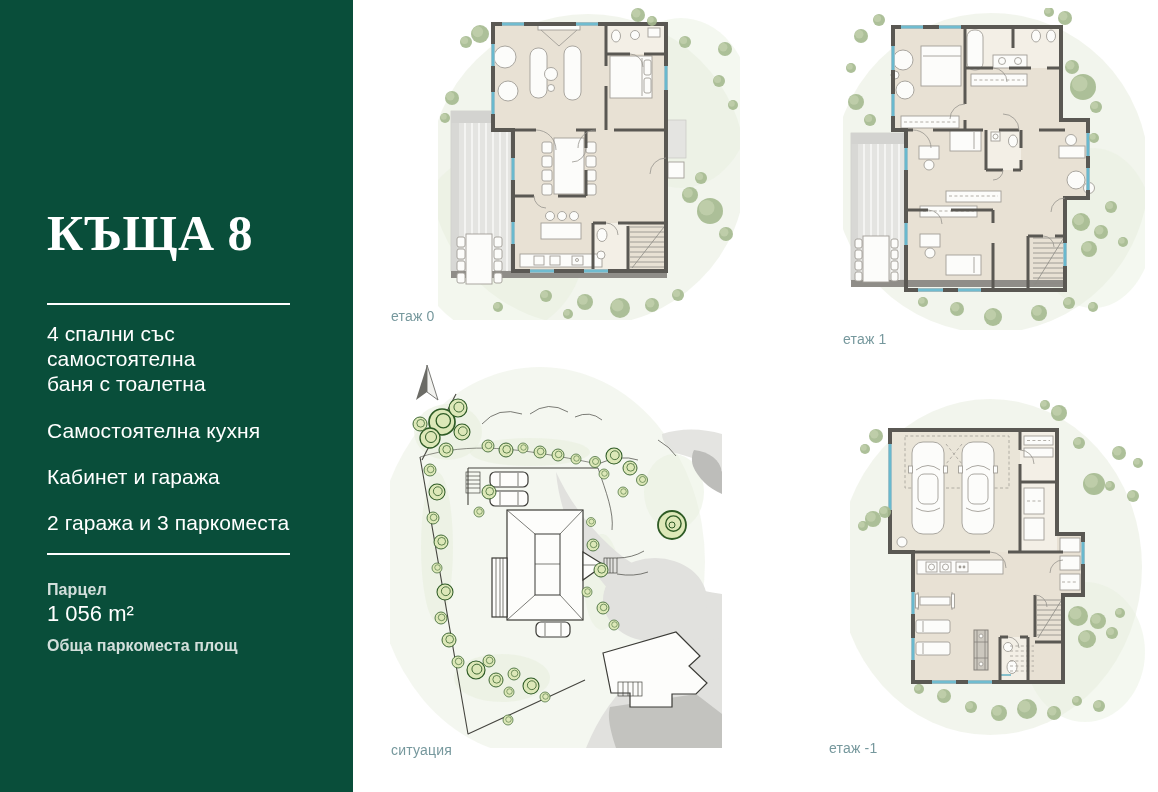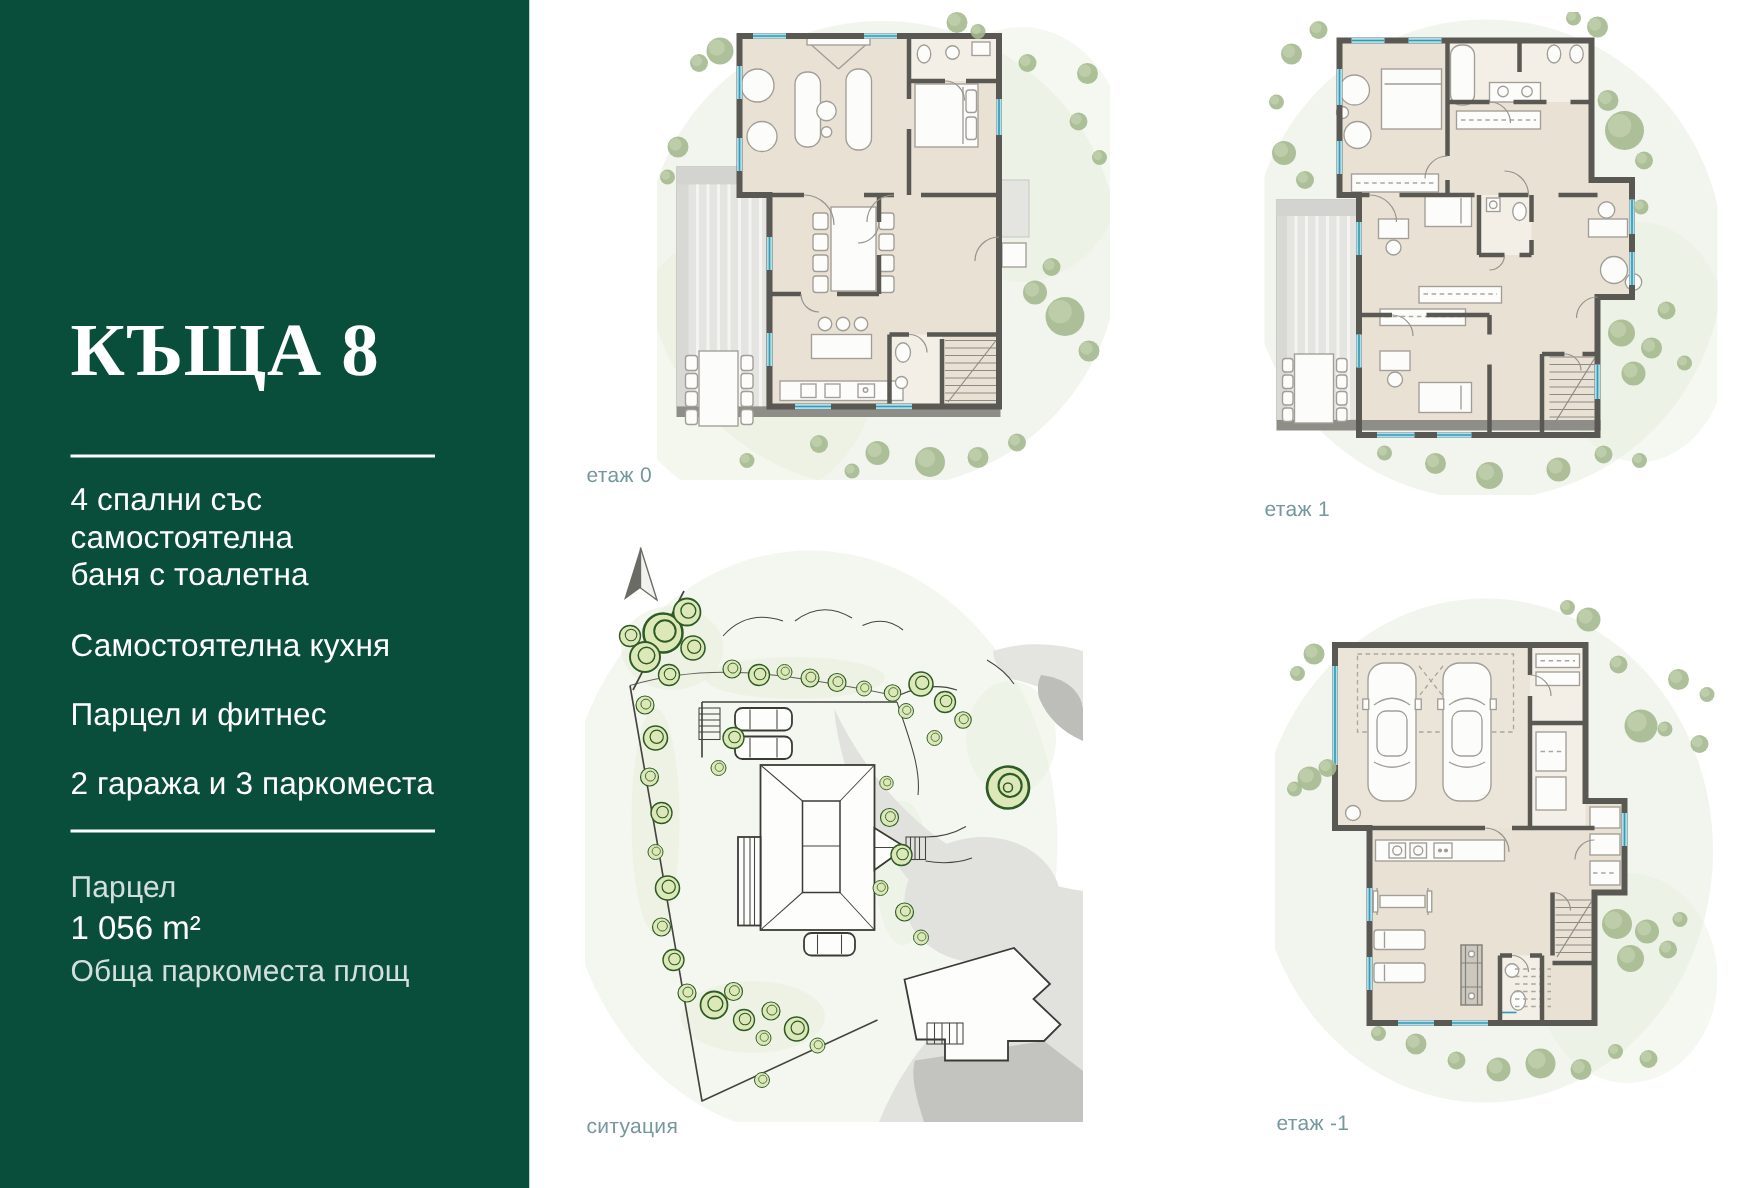--- a/index.html
+++ b/index.html
@@ -13,21 +13,21 @@
   
   .sidebar{position:absolute;left:0;top:0;width:353px;height:792px;background:var(--sidebar-green);color:#fff}
   .title{position:absolute;left:47px;top:208px;font-family:Liberation Serif, serif;font-weight:bold;
          font-size:50px;line-height:1;letter-spacing:.5px}
   .rule{position:absolute;left:47px;width:243px;height:2px;background:#fff}
   .rule1{top:303px}.rule2{top:553px}
   .features{position:absolute;left:47px;top:321px;width:280px}
   .feature{font-size:21px;font-weight:normal;line-height:1.2;white-space:pre-line;margin-bottom:21px;letter-spacing:.1px}
   .specs{position:absolute;left:47px;width:280px}
   .specs1{top:580px}.specs2{top:636px}
-  .spec-label{display:block;font-size:20px;font-weight:400;opacity:.82;line-height:1.25;letter-spacing:.1px}
+  .spec-label{display:block;font-size:16px;font-weight:700;opacity:.82;line-height:1.25;letter-spacing:.1px}
   .spec-value{display:block;font-size:22px;font-weight:normal;line-height:1.25}
 
   
   .canvas{position:absolute;left:353px;top:0;width:805px;height:792px;background:#fff}
   .fig{position:absolute}
   .cap{position:absolute;color:var(--caption-teal);font-size:14px;line-height:1.2;letter-spacing:.2px}
   .cap-r{width:282px;text-align:left}
 
   
   .wall{stroke:var(--wall);stroke-width:4;fill:none;stroke-linejoin:miter}
@@ -63,21 +63,21 @@
 <div class="page">
 
   <aside class="sidebar">
     <h1 class="title">КЪЩА 8</h1>
     <div class="rule rule1"></div>
     <div class="features">
       <div class="feature">4 спални със
 самостоятелна
 баня с тоалетна</div>
       <div class="feature">Самостоятелна кухня</div>
-      <div class="feature">Парцел и фитнес</div>
+      <div class="feature">Кабинет и гаража</div>
       <div class="feature">2 гаража и 3 паркоместа</div>
     </div>
     <div class="rule rule2"></div>
     <div class="specs specs1">
       <span class="spec-label">Парцел</span>
       <span class="spec-value">1 056 m²</span>
     </div>
     <div class="specs specs2">
       <span class="spec-label">Обща паркоместа площ</span>
     </div>
@@ -539,16 +539,16 @@
         <use href="#tr" transform="translate(94,304) scale(.7)"></use>
           <use href="#tr" transform="translate(121,315) scale(.6)"></use>
         <use href="#tr" transform="translate(149,321) scale(.8)"></use>
           <use href="#tr" transform="translate(177,317) scale(1)"></use>
         <use href="#tr" transform="translate(204,321) scale(.7)"></use>
           <use href="#tr" transform="translate(227,309) scale(.5)"></use>
         <use href="#tr" transform="translate(249,314) scale(.6)"></use>
           <use href="#tr" transform="translate(69,297) scale(.5)"></use>
       </g>
     </svg>
-    <span class="cap cap-r" style="left:498px;top:740px">етаж -1</span>
+    <span class="cap cap-r" style="left:476px;top:740px">етаж -1</span>
 
   </main>
 </div>
 
 </body></html>

